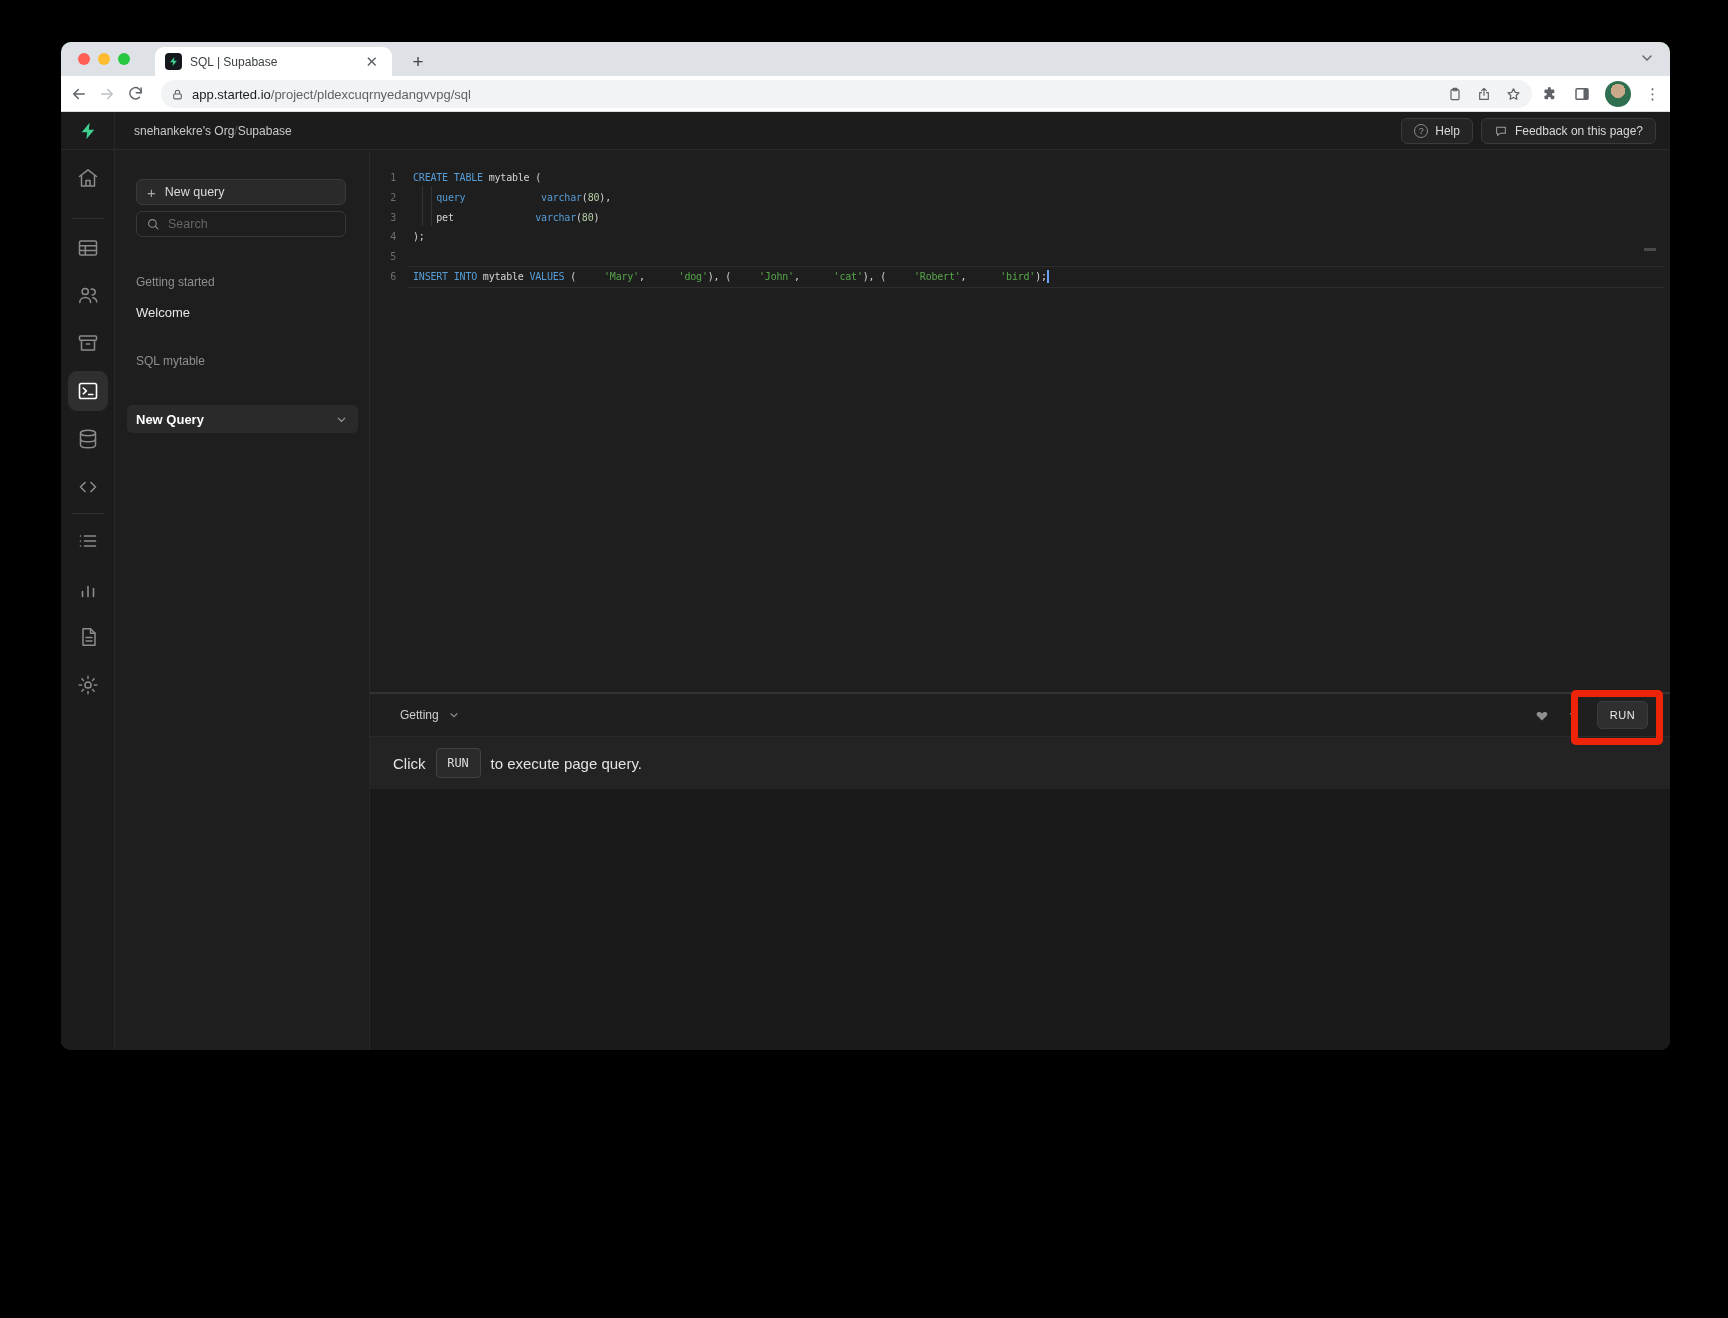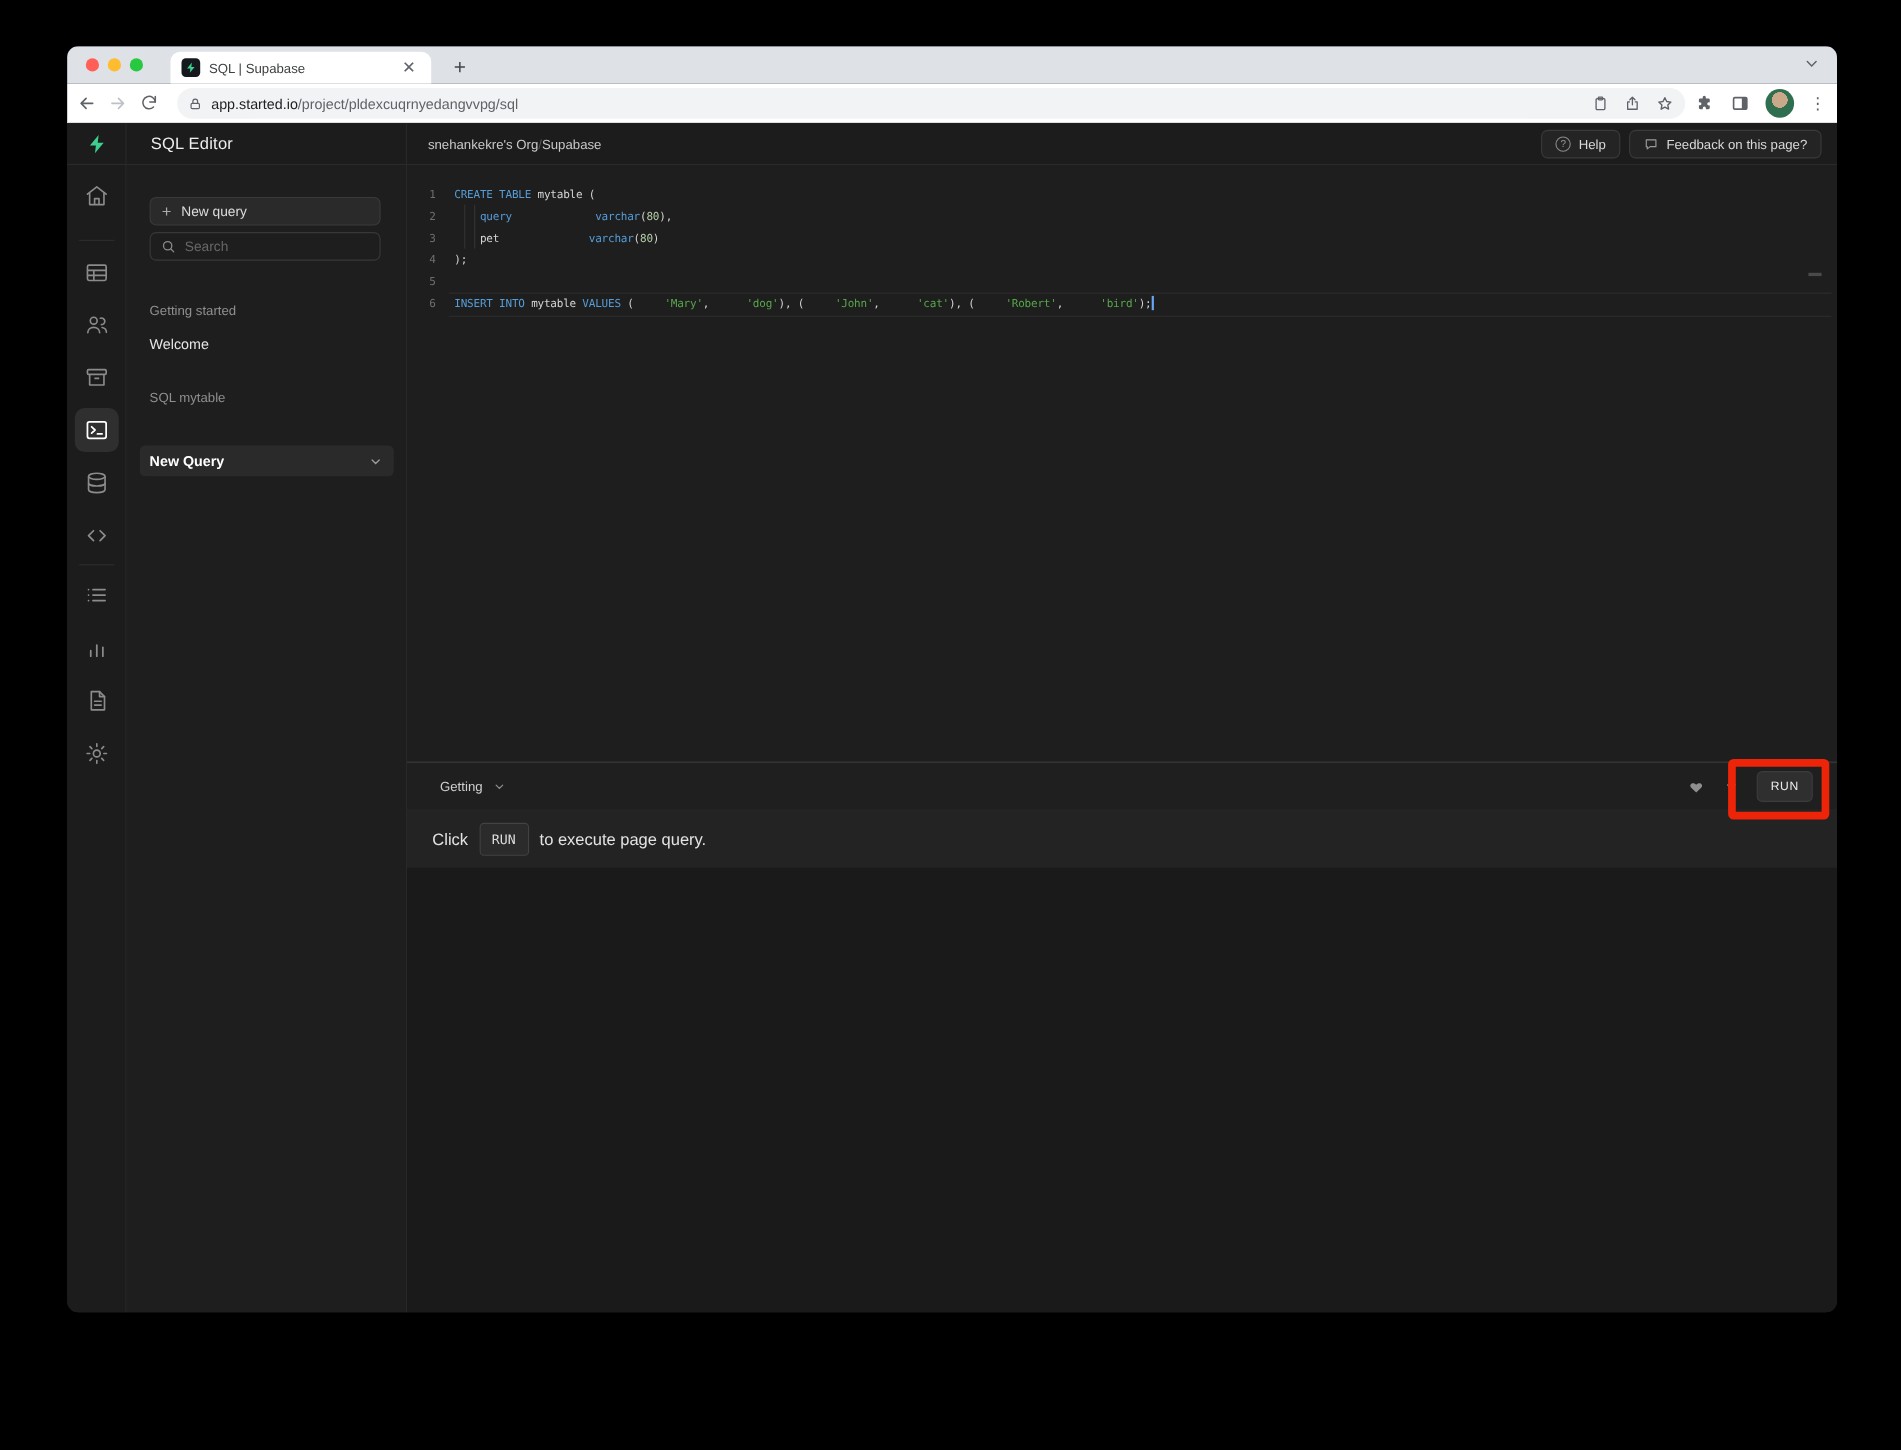--- a/index.html
+++ b/index.html
@@ -1,20 +1,20 @@
 <!DOCTYPE html>
 <html><head>
 <meta charset="utf-8">
 <style>
   * { margin:0; padding:0; box-sizing:border-box; }
   html,body { width:1728px; height:1318px; background:#000; overflow:hidden;
               font-family:"Liberation Sans", sans-serif; }
   .canvas { position:relative; width:1728px; height:1318px; background:#000; }
-  .window { position:absolute; left:61px; top:42px; width:1609px; height:1151px;
-            border-radius:10px; overflow:hidden; background:#0f172a; }
+  .window { position:absolute; left:61px; top:42px; width:1609px; height:1008px;
+            border-radius:10px; overflow:hidden; background:#15803d; }
 
   
   .tabstrip { position:absolute; left:0; top:0; width:100%; height:34px; background:#dee1e6; }
   .traffic { position:absolute; left:17px; top:11px; display:flex; gap:8px; }
   .traffic span { width:12px; height:12px; border-radius:50%; display:block; }
   .tl-red { background:#ff5f57; } .tl-yellow { background:#febc2e; } .tl-green { background:#28c840; }
   .tab { position:absolute; left:94px; top:5px; width:237px; height:29px; background:#fff;
          border-radius:9px 9px 0 0; display:flex; align-items:center; padding:0 10px; }
   .favicon { width:17px; height:17px; border-radius:4px; background:#15181d; display:flex;
              align-items:center; justify-content:center; margin-right:8px; flex:none; }
@@ -207,23 +207,20 @@
     </div>
 
     <div class="app">
 
       <div class="app-header">
         <div class="logo-cell">
           <svg class="i" width="20" height="20" viewBox="0 0 24 24">
               <path d="M14 2 L4.5 13.5 H11 L10 22 L19.5 10.5 H13 Z" fill="#3ecf8e"></path>
             </svg>
         </div>
-        <div class="title-cell">
-          <span class="app-title">SQL Editor</span>
-        </div>
         <div class="crumbs">
           <span>snehankekre's Org</span>
           <span class="crumb-sep">/</span>
           <span>Supabase</span>
         </div>
         <div class="header-actions">
           <div class="hbtn">
             <span class="qmark">?</span>
             <span>Help</span>
           </div>

